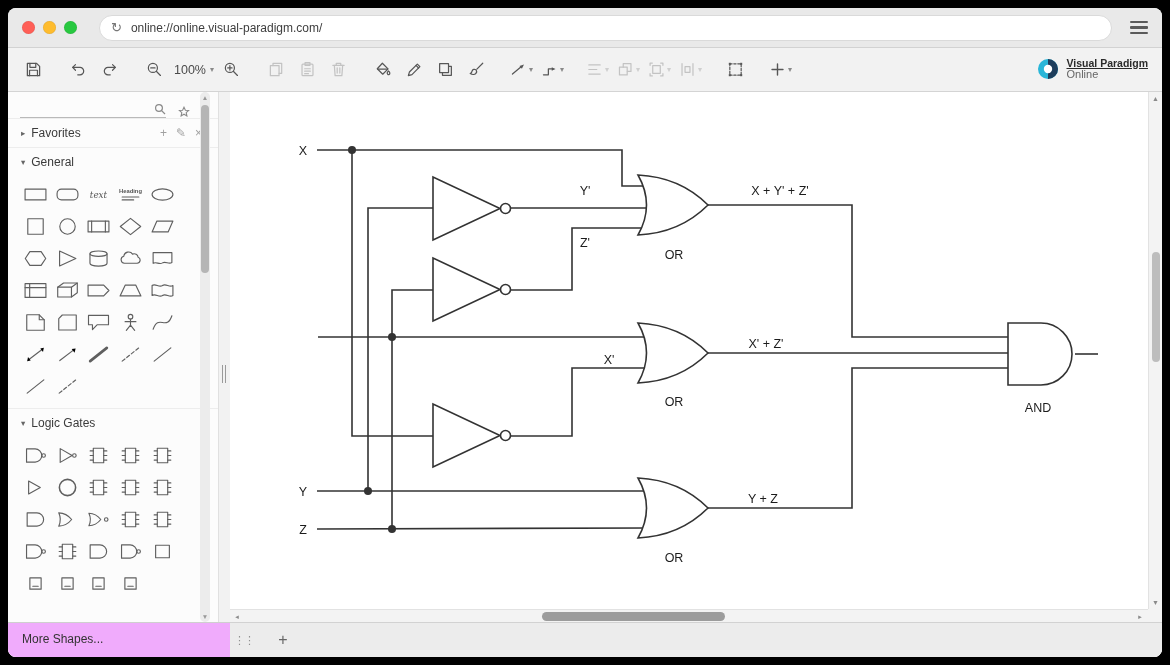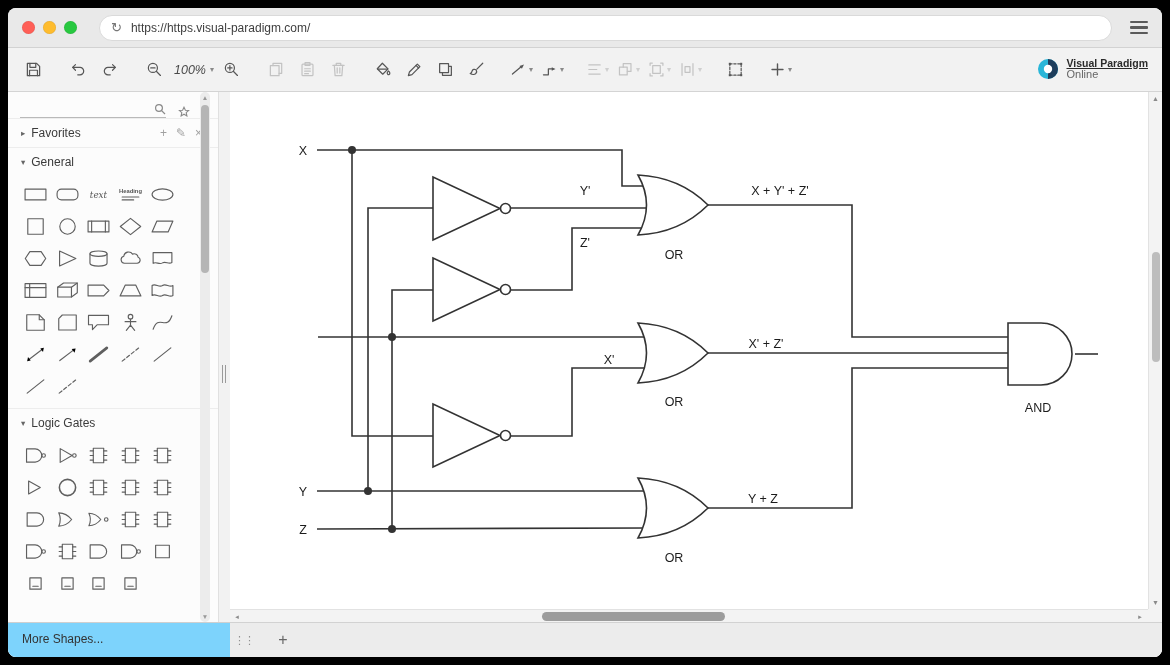--- a/index.html
+++ b/index.html
@@ -19,33 +19,33 @@
 
   
   .toolbar { height:44px; flex:none; background:#f2f2f2; border-bottom:1px solid #d4d4d4; display:flex; align-items:center; padding:0 12px; }
   #toolbar-groups { display:flex; align-items:center; }
   .tb-group { display:flex; align-items:center; margin-right:18px; gap:4px; }
   .tb-btn { min-width:27px; height:27px; display:flex; align-items:center; justify-content:center; color:#575757; border-radius:3px; cursor:pointer; }
   .tb-btn.disabled { color:#c3c3c3; }
   .tb-btn svg { width:17px; height:17px; }
   .caret { font-size:8px; margin-left:2px; color:#8a8a8a; }
   .tb-btn.disabled .caret { color:#cfcfcf; }
-  .zoom-text { font-size:12.5px; color:#4a4a4a; padding:0 2px;font-style:italic; }
+  .zoom-text { font-size:12.5px; color:#4a4a4a; padding:0 2px; }
   .brand { margin-left:auto; display:flex; align-items:center; gap:7px; padding-right:2px; }
   .brand-text { line-height:1.08; }
   .brand-l1 { font-size:10.5px; font-weight:bold; color:#2b2b2b;text-decoration:underline; }
   .brand-l2 { font-size:11px; color:#666; }
 
   
   .main { flex:1; display:flex; min-height:0; }
   .left-panel { width:222px; flex:none; position:relative; background:#fcfcfc; display:flex; flex-direction:column; }
   .panel-body { flex:1; position:relative; width:210px; overflow:hidden; }
   .divider { position:absolute; right:0; top:0; bottom:35px; width:12px; background:#f2f2f2; border-left:1px solid #e0e0e0; }
   .resize-grip { position:absolute; top:273px; left:3px; width:4px; height:18px; border-left:1.5px solid #9a9a9a; border-right:1.5px solid #9a9a9a; cursor:col-resize; }
-  .panel-footer { height:35px; flex:none; border-top:1px solid #cfcfcf; background:#7dd3fc; line-height:33px; padding-left:14px; font-size:12px; color:#333; cursor:pointer; }
+  .panel-footer { height:35px; flex:none; border-top:1px solid #cfcfcf; background:#f0abfc; line-height:33px; padding-left:14px; font-size:12px; color:#333; cursor:pointer; }
 
   .search-row { height:26px; padding:6px 0 0 12px; display:flex; align-items:flex-end; gap:12px; }
   .search-line { width:146px; border-bottom:1px solid #b9b9b9; display:flex; justify-content:flex-end; align-items:flex-end; padding-bottom:2px; height:18px; }
   .mini-icon { width:12px; height:12px; color:#8a8a8a; }
   .section-h { height:29px; display:flex; align-items:center; padding:0 16px 0 13px; font-size:12px; color:#3b3b3b; border-top:1px solid #ededed; gap:6px; cursor:pointer; }
   .tri { font-size:8.5px; color:#666; }
   .fav-actions { margin-left:auto; display:flex; gap:9px; align-items:center; color:#a0a0a0; }
   .fav-actions span { font-size:12px; line-height:1; cursor:pointer; }
   .shape-grid { display:grid; grid-template-columns:repeat(5,31.6px); grid-auto-rows:32px; padding-left:12px; align-items:center; justify-items:center; margin:2px 0 6px 0;text-align:center; }
   .shape-cell { width:30px; height:28px; display:flex; align-items:center; justify-content:center; cursor:pointer; }
@@ -79,21 +79,21 @@
 
 <div class="screen">
   <div class="window">
 
     <div class="titlebar">
       <span class="tl red"></span>
       <span class="tl yellow"></span>
       <span class="tl green"></span>
       <div class="urlbar">
         <span class="reload">↻</span>
-        <span class="url">https://https.visual-paradigm.com/</span>
+        <span class="url">online://online.visual-paradigm.com/</span>
       </div>
       <div class="hamburger">
           <span></span>
           <span></span>
           <span></span>
         </div>
     </div>
 
     <div class="toolbar">
       <div id="toolbar-groups">

